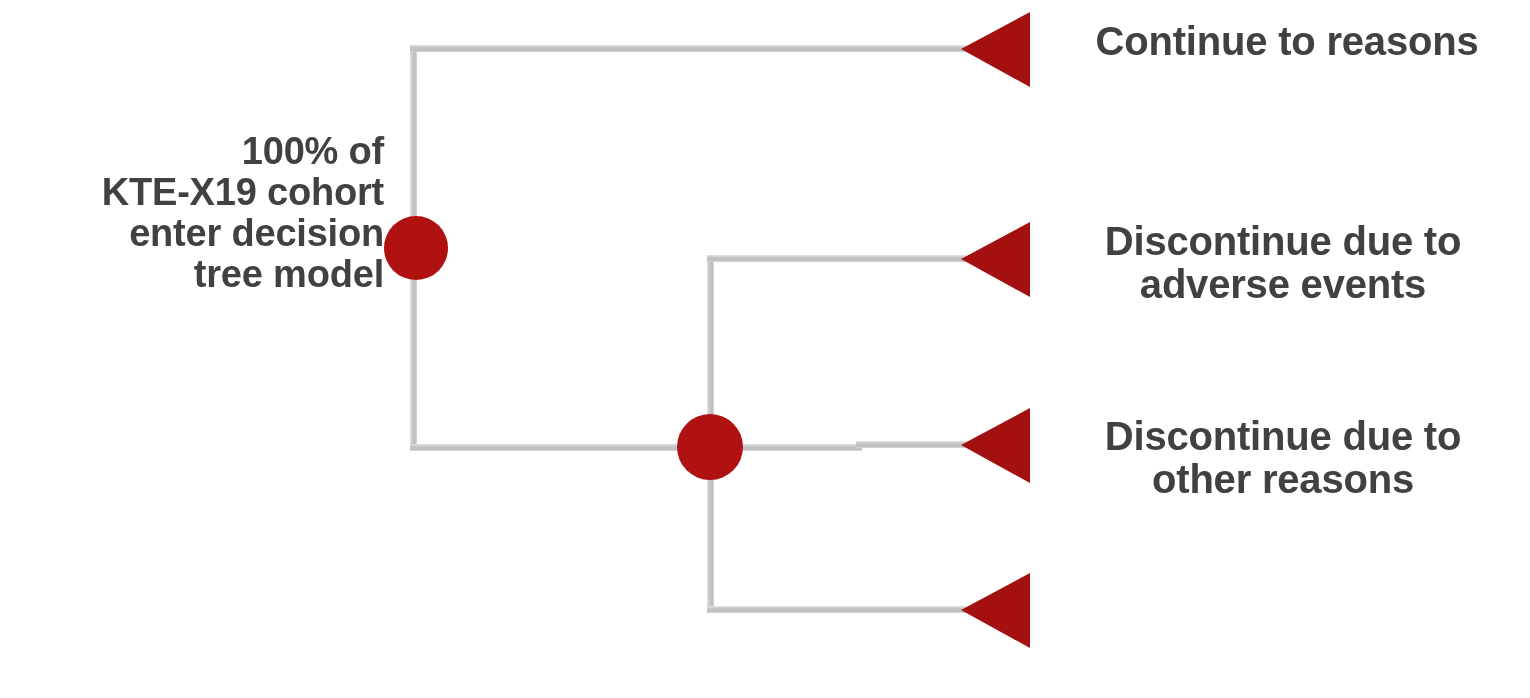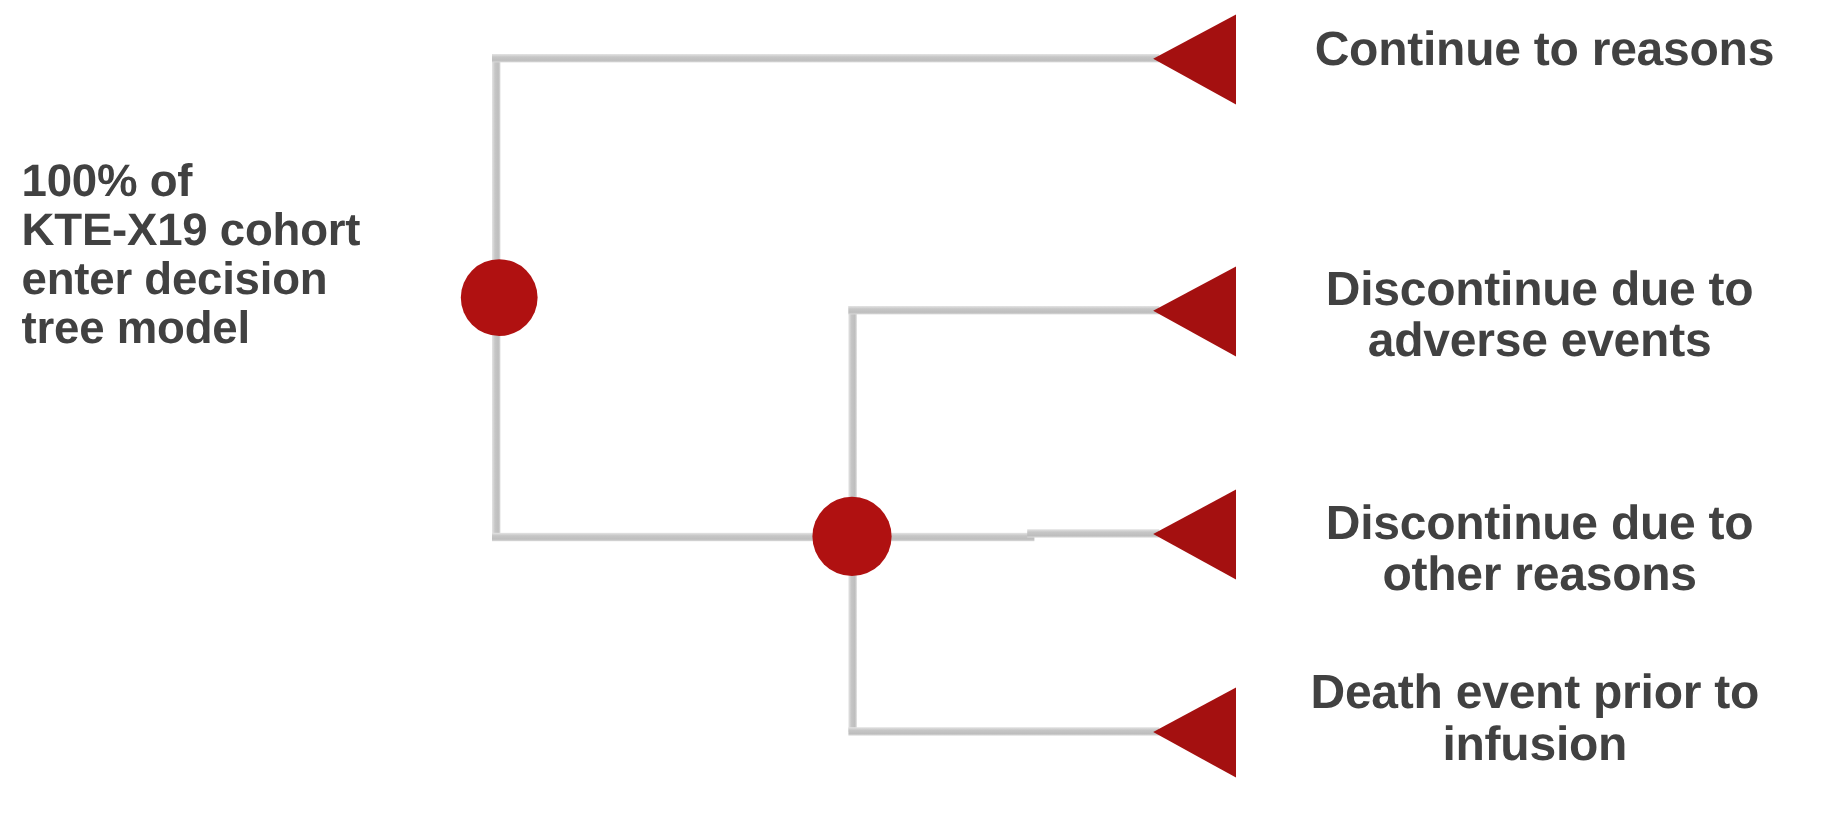--- a/index.html
+++ b/index.html
@@ -21,21 +21,21 @@
     top: 0;
     width: 1530px;
     height: 698px;
   }
   .node-label {
     position: absolute;
     color: #414141;
     font-family: "Liberation Sans", sans-serif;
     font-weight: bold;
     line-height: 1.08;
-    text-align: left;
+    text-align: right;
     white-space: pre-line;
     letter-spacing: -0.2px;
   }
   #root-label {
     left: 18px;
     top: 131px;
     width: 366px;
     font-size: 38px;
   }
   .outcome-label {
@@ -115,16 +115,14 @@
 tree model</div>
 
   <div class="node-label outcome-label" id="outcome-label-0">Continue to reasons</div>
 
   <div class="node-label outcome-label" id="outcome-label-1">Discontinue due to
 adverse events</div>
 
   <div class="node-label outcome-label" id="outcome-label-2">Discontinue due to
 other reasons</div>
 
-  <div class="node-label outcome-label" id="outcome-label-3">Death event prior to
-infusion</div>
 
 </div>
 
 </body></html>

